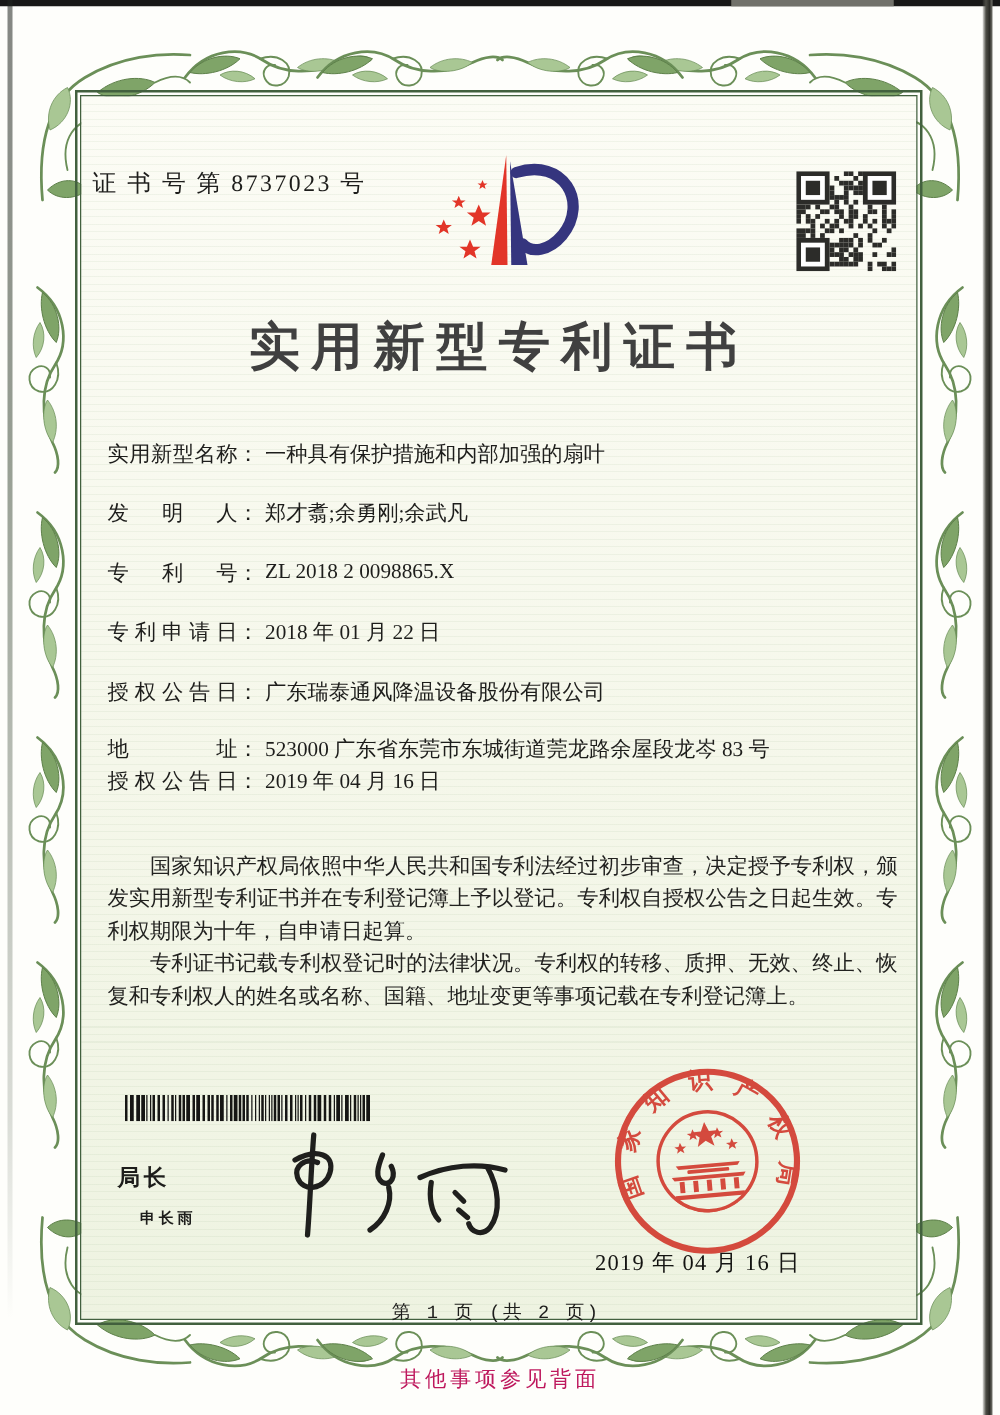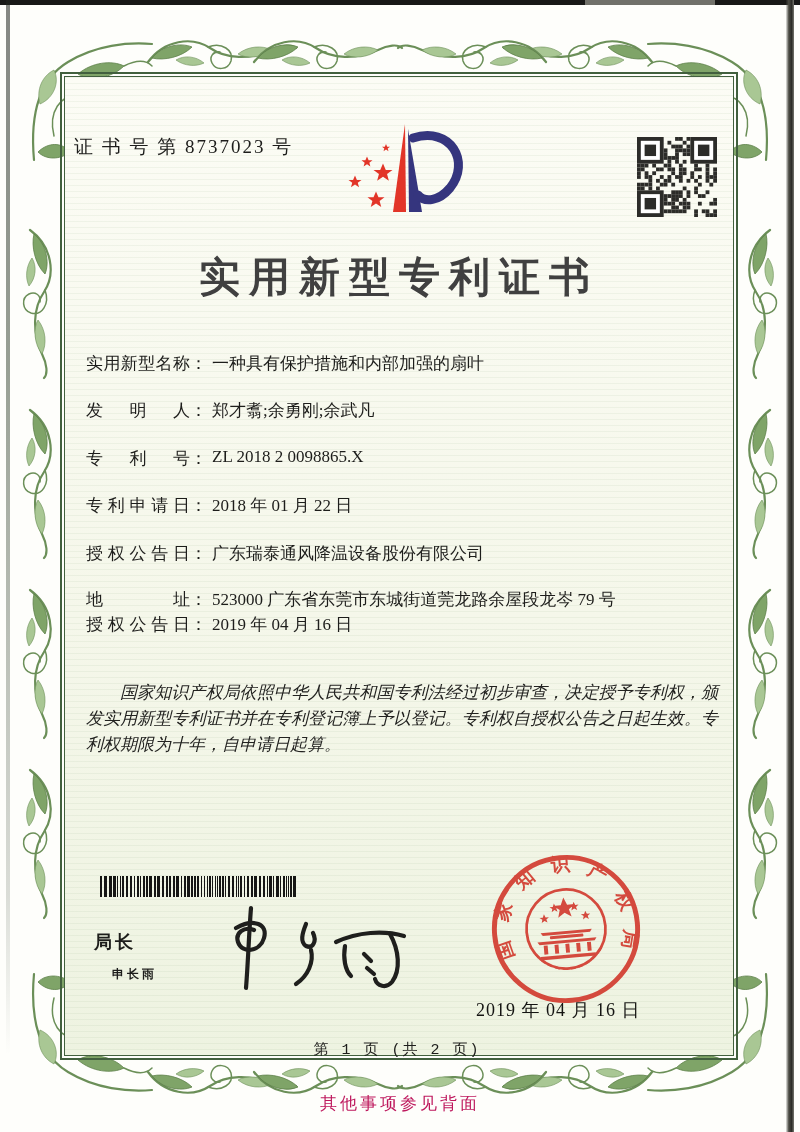--- a/index.html
+++ b/index.html
@@ -35,21 +35,21 @@
   #cert-no{left:74px;top:134px;font-size:19px;letter-spacing:2px;}
   #logo{left:331px;top:118px;width:142px;height:116px;}
   #qr{left:637px;top:137px;width:80px;height:80px;}
   #title{left:61px;top:250px;width:676px;text-align:center;font-size:41px;font-weight:700;
     letter-spacing:9px;color:#404040;}
   .frow{position:absolute;left:86px;width:648px;height:24px;font-size:17px;z-index:2;}
   .flabel{display:inline-block;width:104px;text-align:justify;text-align-last:justify;vertical-align:top;}
   .fcolon{display:inline-block;vertical-align:top;}
   .fvalue{display:inline-block;margin-left:5px;vertical-align:top;white-space:nowrap;}
   .grant2{position:absolute;left:314px;top:0;white-space:nowrap;}
-  #paras{left:86px;top:680px;width:632px;font-size:17px;line-height:26px;text-align:justify;color:#222220;font-style:italic;}
+  #paras{left:86px;top:680px;width:632px;font-size:17px;line-height:26px;text-align:justify;color:#222220;}
   #paras p{margin:0;text-indent:2em;}
   #barcode{left:100px;top:876px;width:197px;height:21px;}
   #director-title{left:94px;top:930px;font-size:18px;letter-spacing:3px;font-weight:600;}
   #director-name{left:112px;top:966px;font-size:12px;letter-spacing:3px;font-weight:700;}
   #sig{left:218px;top:898px;width:205px;height:100px;z-index:3;}
   #seal{left:487px;top:850px;width:158px;height:158px;z-index:3;opacity:.92;transform:rotate(-5deg);}
   .sr{stroke:#d23c30;fill:none;}
   .sf{fill:#d23c30;}
   .st{fill:#d23c30;font-weight:700;font-family:"Liberation Serif","DejaVu Serif",serif;}
   #seal-date{left:476px;top:998px;font-size:18px;letter-spacing:1px;z-index:4;color:#141412;}
@@ -301,28 +301,29 @@
 <div class="frow" style="top:447px">
   <span class="flabel">专利号</span><span class="fcolon">：</span><span class="fvalue">ZL 2018 2 0098865.X</span>
 </div>
 <div class="frow" style="top:494px">
   <span class="flabel">专利申请日</span><span class="fcolon">：</span><span class="fvalue">2018 年 01 月 22 日</span>
 </div>
 <div class="frow" style="top:542px">
   <span class="flabel">授权公告日</span><span class="fcolon">：</span><span class="fvalue">广东瑞泰通风降温设备股份有限公司</span>
 </div>
 <div class="frow" style="top:588px">
-  <span class="flabel">地址</span><span class="fcolon">：</span><span class="fvalue">523000 广东省东莞市东城街道莞龙路余屋段龙岑 79 号</span>
+  <span class="flabel">地址</span><span class="fcolon">：</span><span class="fvalue">523000 广东省东莞市东城街道莞龙路余屋段龙岑 83 号</span>
 </div>
 <div class="frow" style="top:613px">
   <span class="flabel">授权公告日</span><span class="fcolon">：</span><span class="fvalue">2019 年 04 月 16 日</span>
 </div>
 
 <div class="abs content" id="paras">
   <p>国家知识产权局依照中华人民共和国专利法经过初步审查，决定授予专利权，颁发实用新型专利证书并在专利登记簿上予以登记。专利权自授权公告之日起生效。专利权期限为十年，自申请日起算。</p>
+  <p>专利证书记载专利权登记时的法律状况。专利权的转移、质押、无效、终止、恢复和专利权人的姓名或名称、国籍、地址变更等事项记载在专利登记簿上。</p>
 </div>
 
 <svg class="abs content" id="barcode" viewBox="0 0 197 21" aria-hidden="true">
     <rect x="0" y="0" width="2" height="21" fill="#161614"></rect>
     <rect x="4" y="0" width="3" height="21" fill="#161614"></rect>
     <rect x="9" y="0" width="3" height="21" fill="#161614"></rect>
     <rect x="13" y="0" width="3" height="21" fill="#161614"></rect>
     <rect x="17" y="0" width="1" height="21" fill="#161614"></rect>
     <rect x="20" y="0" width="1" height="21" fill="#161614"></rect>
     <rect x="22" y="0" width="2" height="21" fill="#161614"></rect>

